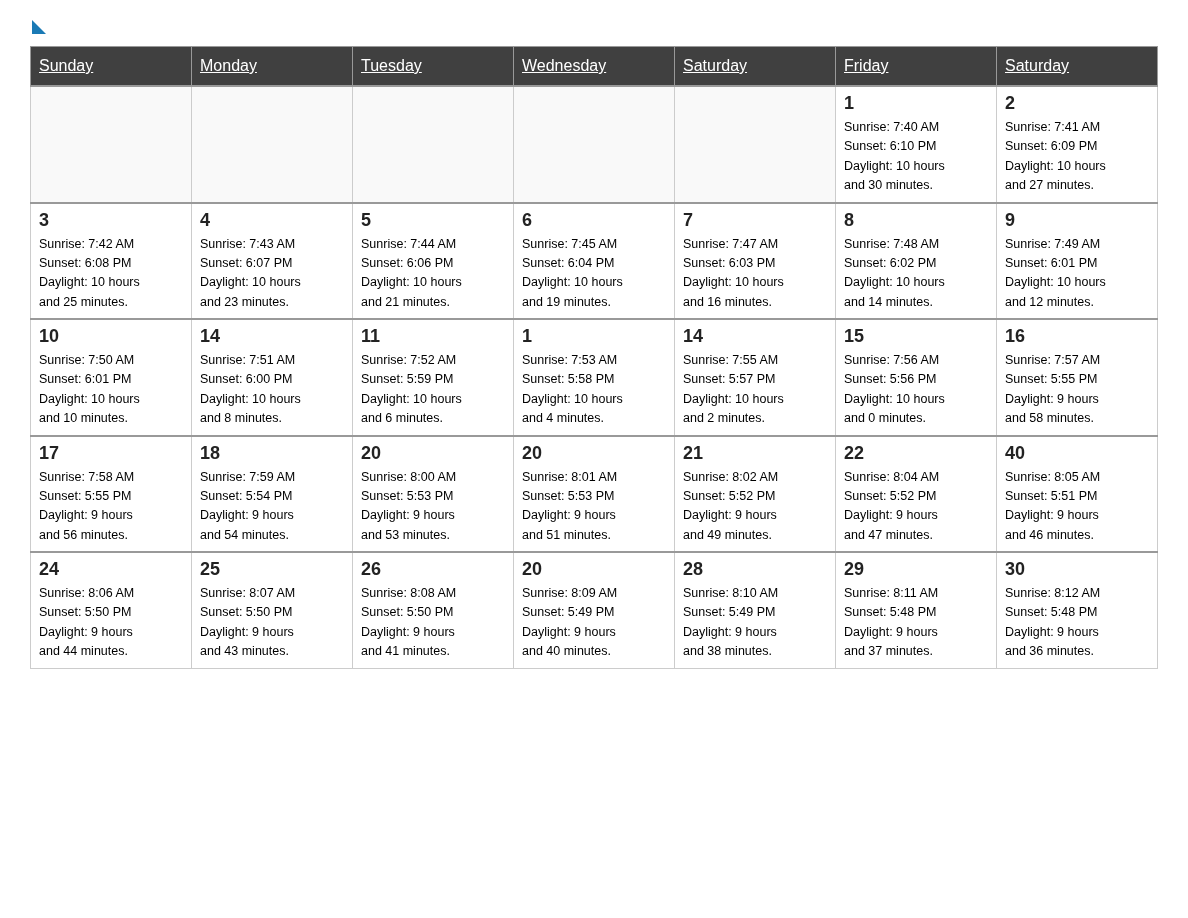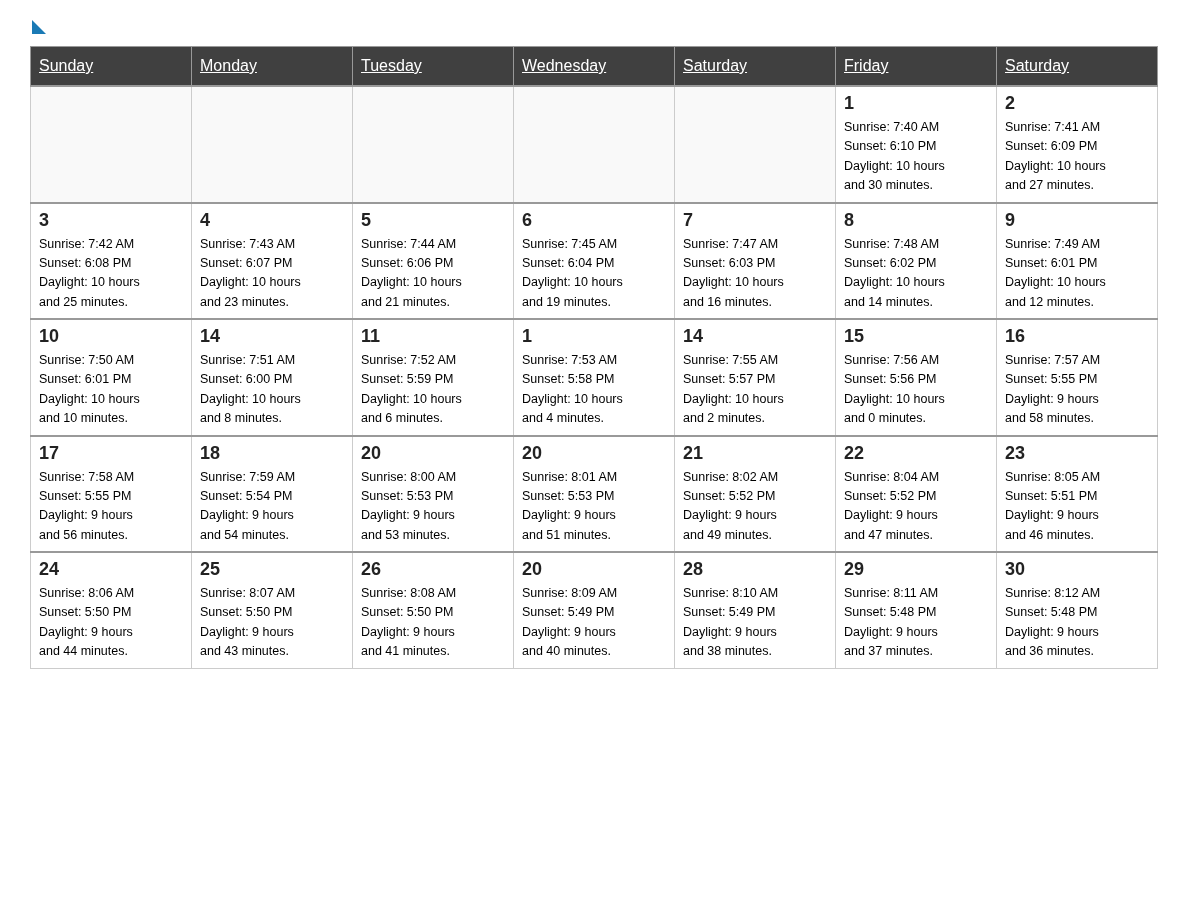--- a/index.html
+++ b/index.html
@@ -227,21 +227,21 @@
         </td>
         <td>
           <span class="day-number">21</span>
           <div class="day-info">Sunrise: 8:02 AM<br>Sunset: 5:52 PM<br>Daylight: 9 hours<br>and 49 minutes.</div>
         </td>
         <td>
           <span class="day-number">22</span>
           <div class="day-info">Sunrise: 8:04 AM<br>Sunset: 5:52 PM<br>Daylight: 9 hours<br>and 47 minutes.</div>
         </td>
         <td>
-          <span class="day-number">23</span>
+          <span class="day-number">40</span>
           <div class="day-info">Sunrise: 8:05 AM<br>Sunset: 5:51 PM<br>Daylight: 9 hours<br>and 46 minutes.</div>
         </td>
       </tr>
       <tr>
         <td>
           <span class="day-number">24</span>
           <div class="day-info">Sunrise: 8:06 AM<br>Sunset: 5:50 PM<br>Daylight: 9 hours<br>and 44 minutes.</div>
         </td>
         <td>
           <span class="day-number">25</span>

